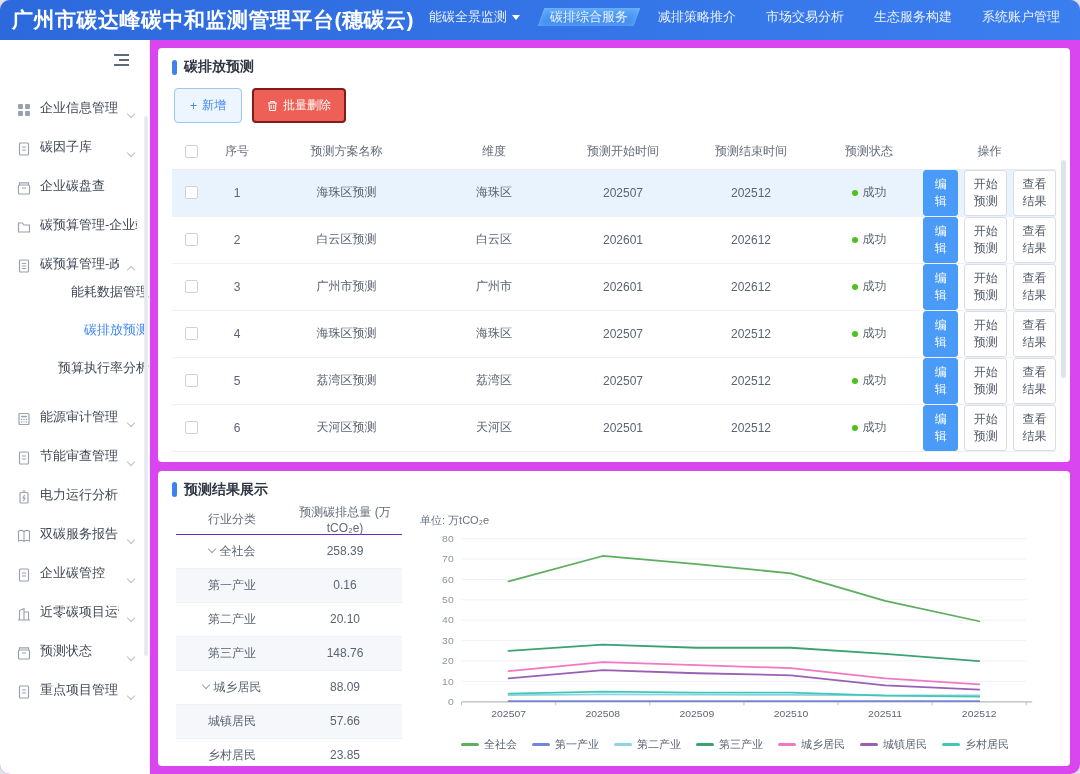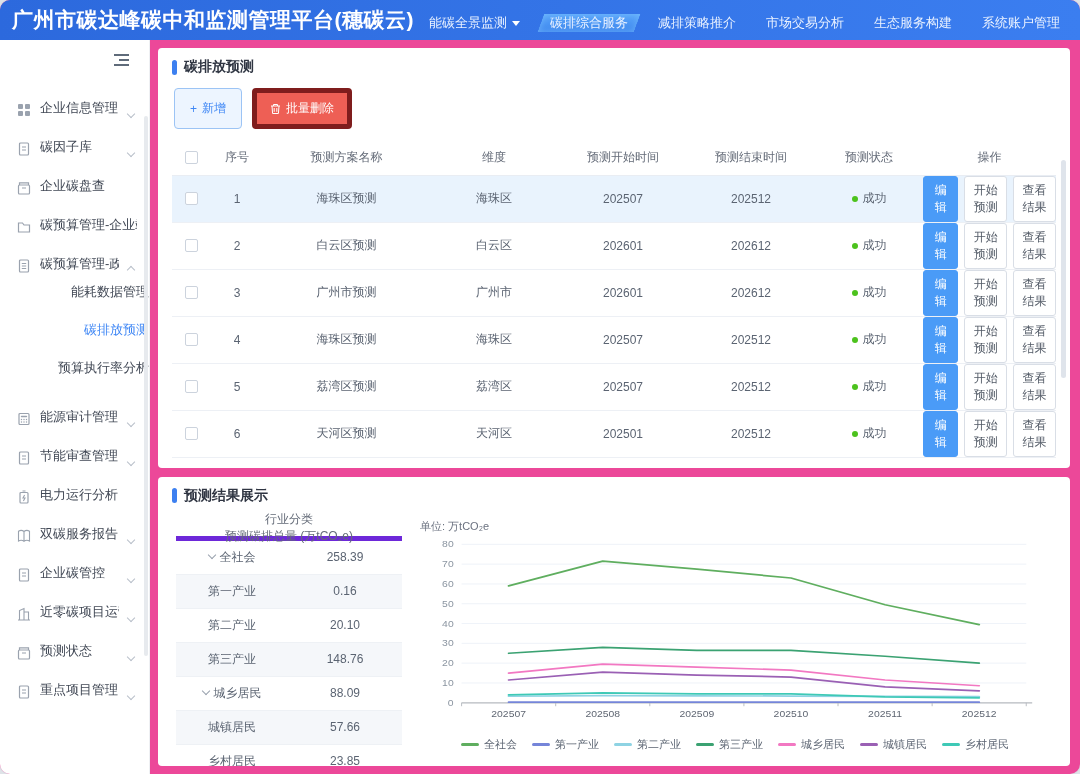--- a/index.html
+++ b/index.html
@@ -1,22 +1,22 @@
 <!DOCTYPE html>
 <html><head>
 <meta charset="utf-8">
 <style>
   * { box-sizing:border-box; margin:0; padding:0; }
   html,body { background:#dfe3e8; font-family:"Liberation Sans","DejaVu Sans",sans-serif; }
-  .page { width:1080px; height:774px; margin:0 auto; background:#ec4899; border-radius:10px; overflow:hidden; box-shadow:0 0 0 1px #d8dce2; display:flex; flex-direction:column; }
+  .page { width:1080px; height:774px; margin:0 auto; background:#d946ef; border-radius:10px; overflow:hidden; box-shadow:0 0 0 1px #d8dce2; display:flex; flex-direction:column; }
 
   
   .topbar { height:40px; flex:none; background:linear-gradient(90deg,#2c69dd,#3b7ef0); display:flex; align-items:center; color:#fff; }
   .app-title { font-size:21px; font-weight:700; padding-left:12px; letter-spacing:.5px; white-space:nowrap; }
-  .topnav { margin-left:auto; display:flex; align-items:flex-end; height:24px; }
+  .topnav { margin-left:auto; display:flex; align-items:flex-start; height:24px; }
   .nav-item { position:relative; display:flex; align-items:center; gap:5px; padding:0 15px; font-size:13px; color:#eaf2ff; cursor:pointer; white-space:nowrap; }
   .nav-item .lbl { position:relative; z-index:1; }
   .nav-item.active::before { content:""; position:absolute; top:0; bottom:0; left:6px; right:6px; background:linear-gradient(180deg,#5aa6fa,#3e87ee); transform:skewX(-20deg); box-shadow:0 0 6px rgba(130,200,255,.6) inset; }
   .caret-down { width:0; height:0; border-left:4px solid transparent; border-right:4px solid transparent; border-top:5px solid #fff; position:relative; z-index:1; }
   .logout { display:flex; align-items:center; padding:0 14px 0 6px; cursor:pointer; }
 
   .body-row { display:flex; flex:1; overflow:hidden; }
 
   
   .sidebar { width:150px; flex:none; background:#fff; border-right:1px solid #eef0f3; position:relative; overflow:hidden; }
@@ -38,38 +38,38 @@
   .main { flex:1; padding:8px 10px 8px 8px; display:flex; flex-direction:column; gap:9px; overflow:hidden; }
   .card { background:#fff; border-radius:4px; padding:10px 14px; position:relative; }
   .card.bot { flex:1; overflow:hidden; }
   .sec-head { display:flex; align-items:center; gap:7px; }
   .sec-bar { width:5px; height:15px; border-radius:2.5px; background:#3d80f0; }
   .sec-title { font-size:14px; font-weight:700; color:#2f3542; }
 
   .toolbar { display:flex; gap:10px; margin:12px 0 12px 2px; }
   .btn { font-size:12px; border-radius:4px; cursor:pointer; display:inline-flex; align-items:center; gap:5px; font-family:inherit; }
   .btn-add { padding:7px 15px; background:#edf5ff; border:1px solid #9cc4f5; color:#3f87f5; }
-  .btn-del { padding:7px 13px; background:#ee5f55; border:5px solid #7f1d1d; color:#fff; }
+  .btn-del { padding:7px 13px; background:#ee5f55; border:2px solid #7f1d1d; color:#fff; }
 
   table.ftable { width:100%; border-collapse:collapse; font-size:12px; color:#5b6472; table-layout:fixed; }
   .ftable th { font-weight:400; color:#646b78; height:34px; border-bottom:1px solid #e9edf3; }
   .ftable td { height:41px; border-bottom:1px solid #edf0f5; text-align:center; }
   .ftable tr.hl td { background:#e9f3fd; }
   .checkbox { width:13px; height:13px; border:1px solid #ccd3dd; border-radius:2px; background:#fff; margin:0 auto; cursor:pointer; }
   .status { display:inline-flex; align-items:center; gap:5px; }
   .dot { width:6px; height:6px; border-radius:50%; background:#4cc21d; }
   .actions { display:flex; gap:6px; justify-content:center; }
   .btn-edit { background:#4a9bf7; color:#fff; border:1px solid #4a9bf7; padding:5px 10px; border-radius:3px; font-size:12px; cursor:pointer; font-family:inherit; }
   .btn-plain { background:#fff; color:#525a66; border:1px solid #d9dee6; padding:5px 7px; border-radius:3px; font-size:12px; cursor:pointer; font-family:inherit; }
   .table-scroll { position:absolute; right:4px; top:112px; width:5px; height:218px; background:#dfe4eb; border-radius:3px; }
 
   
   .bot-content { display:flex; margin-top:6px; height:calc(100% - 28px); }
   .rtable { width:226px; flex:none; font-size:12px; color:#5b6472; margin-left:4px; }
-  .rhead { display:flex; height:30px; align-items:center; border-bottom:5px solid #6d28d9; color:#646b78;flex-direction:column; }
+  .rhead { display:flex; height:30px; align-items:center; border-bottom:1px solid #6d28d9; color:#646b78; }
   .rhead .c1 { width:112px; text-align:center; }
   .rhead .c2 { flex:1; text-align:center; }
   .rrow { display:flex; height:34px; align-items:center; border-bottom:1px solid #eef1f5; }
   .rrow.stripe { background:#f5f7fa; }
   .rrow .c1 { width:112px; display:flex; justify-content:center; align-items:center; gap:5px; }
   .rrow .c2 { flex:1; text-align:center; }
   .rcaret { width:6px; height:6px; border-right:1.2px solid #99a1ad; border-bottom:1.2px solid #99a1ad; transform:rotate(45deg); margin-top:-4px; cursor:pointer; }
   .chart-wrap { flex:1; padding:0 4px 0 16px; display:flex; flex-direction:column; min-width:0; }
   .unit-label { font-size:11px; color:#6b7280; margin:8px 0 0 2px; }
   svg.chart { width:100%; height:234px; display:block; }

